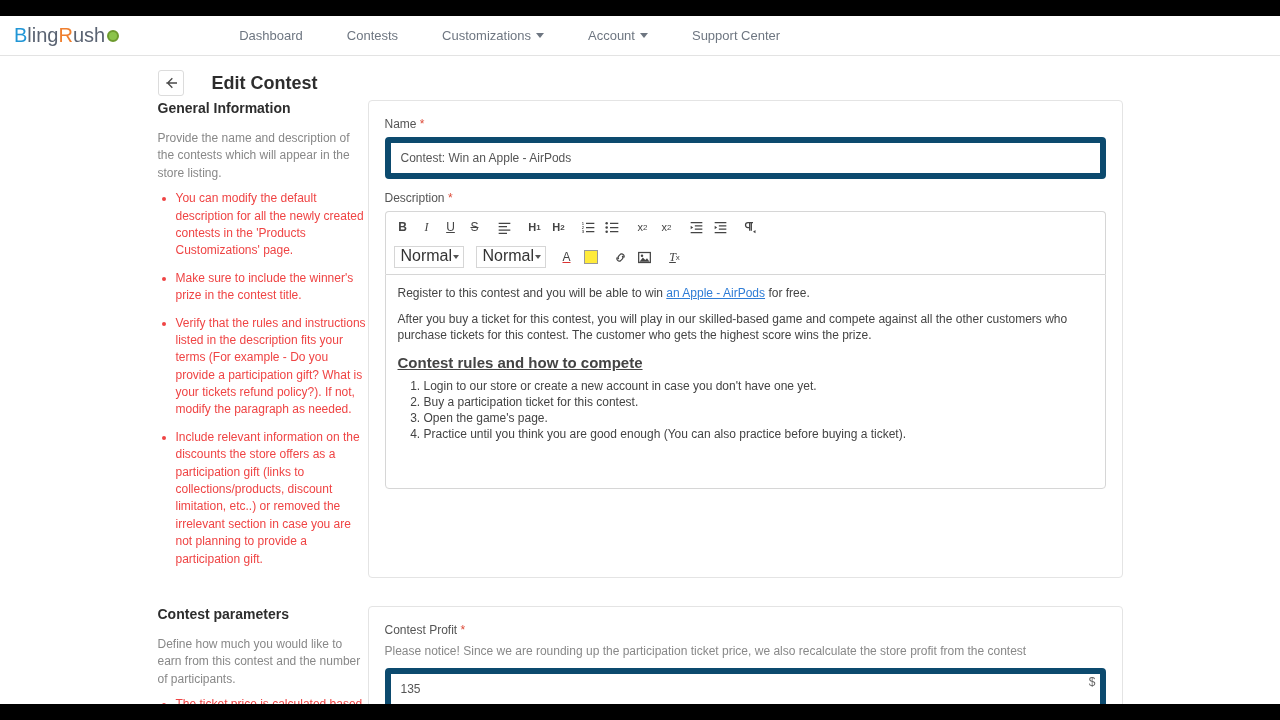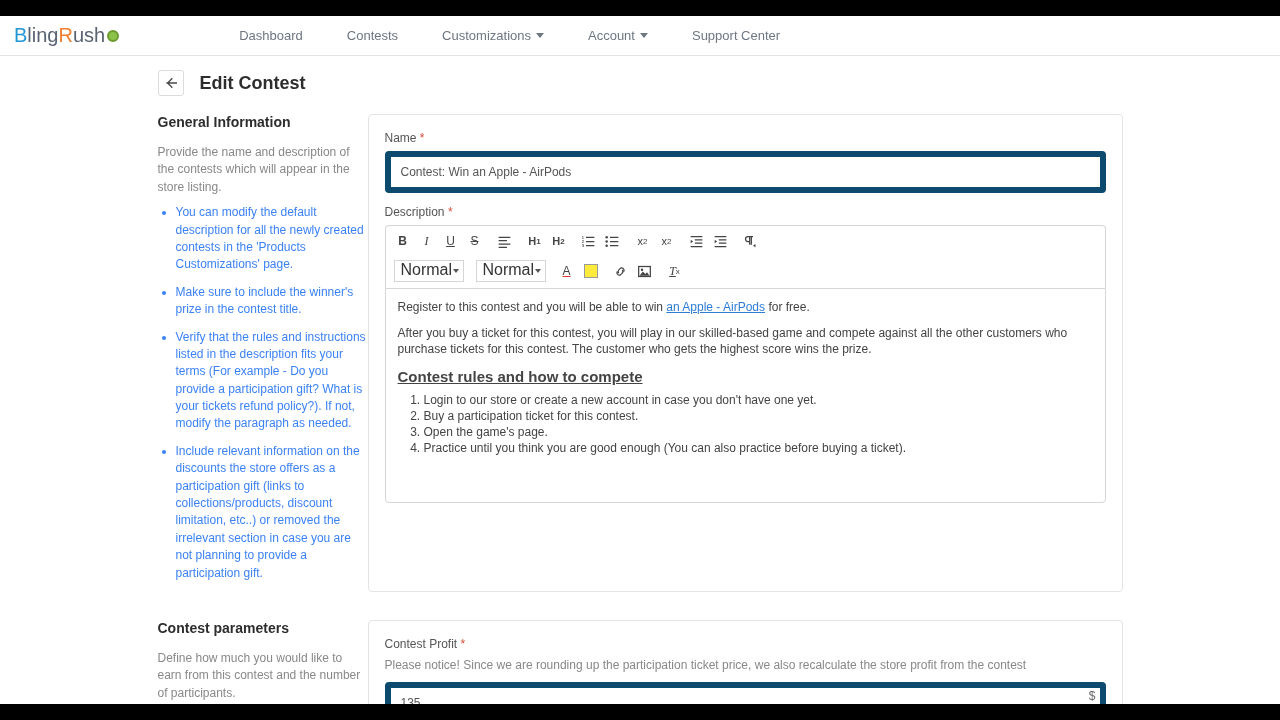--- a/index.html
+++ b/index.html
@@ -10,30 +10,30 @@
   .logo .b1 { color: #2196d6; }
   .logo .b2 { color: #5a6372; }
   .logo .r  { color: #ef7f2f; }
   .logo .b3 { color: #5a6372; }
   .logo .dot { width: 12px; height: 12px; border-radius: 50%; background: #8bc34a; margin-left: 2px; display: inline-block; border: 2px solid #6d9a2e; }
   .nav { display: flex; gap: 44px; margin-left: 120px; }
   .nav-item { font-size: 13px; color: #6e7681; cursor: pointer; display: flex; align-items: center; }
   .caret { width: 0; height: 0; border-left: 4px solid transparent; border-right: 4px solid transparent; border-top: 5px solid #6e7681; margin-left: 5px; }
   .page { padding: 14px 0 20px; }
   .container { width: 965px; margin: 0 auto; }
-  .title-row { display: flex; align-items: center; gap: 16px; margin-bottom: 18px; }
+  .title-row { display: flex; align-items: center; gap: 28px; margin-bottom: 4px; }
   .back-btn { width: 26px; height: 26px; border: 1px solid #dcdcdc; border-radius: 3px; display: flex; align-items: center; justify-content: center; cursor: pointer; color: #4a4a4a; }
   .back-btn svg { width: 16px; height: 16px; }
   .page-title { font-size: 18px; font-weight: 700; color: #2d2d2d; }
   .cols { display: flex; margin-bottom: 28px; }
   .left { width: 210px; flex: 0 0 210px; }
   .left h3 { font-size: 14px; font-weight: 700; margin: 0 0 14px; color: #2d2d2d; }
   .left p { font-size: 12px; color: #888; margin: 0 0 8px; line-height: 1.45; }
   .left ul { margin: 0; padding-left: 18px; }
-  .left li { font-size: 12px; color: #3b82f6; line-height: 1.45; margin-bottom: 10px; }
+  .left li { font-size: 12px; color: #ef4444; line-height: 1.45; margin-bottom: 10px; }
   .card { flex: 1; border: 1px solid #e4e4e4; border-radius: 4px; padding: 16px; }
   .label { font-size: 12px; color: #555; margin-bottom: 6px; display: block; }
   .req { color: #dd4b39; }
   .input { width: 100%; border: 6px solid #0c4a6e; border-radius: 4px; height: 42px; padding: 0 10px; font-size: 12px; color: #555; }
   .mt10 { margin-top: 12px; }
   .toolbar { border: 1px solid #d6d6d6; border-bottom: none; border-radius: 4px 4px 0 0; padding: 6px 8px; display: flex; flex-wrap: wrap; gap: 4px 12px; align-items: center; }
   .tgroup { display: flex; gap: 6px; align-items: center; }
   .tbtn { width: 18px; height: 18px; display: flex; align-items: center; justify-content: center; color: #444; cursor: pointer; font-size: 12px; }
   .tbtn svg { width: 15px; height: 15px; }
   .tsel { font-size: 16px; border: 1px solid #d6d6d6; background: #fff; height: 22px; padding: 0 16px 0 6px; position: relative; }

